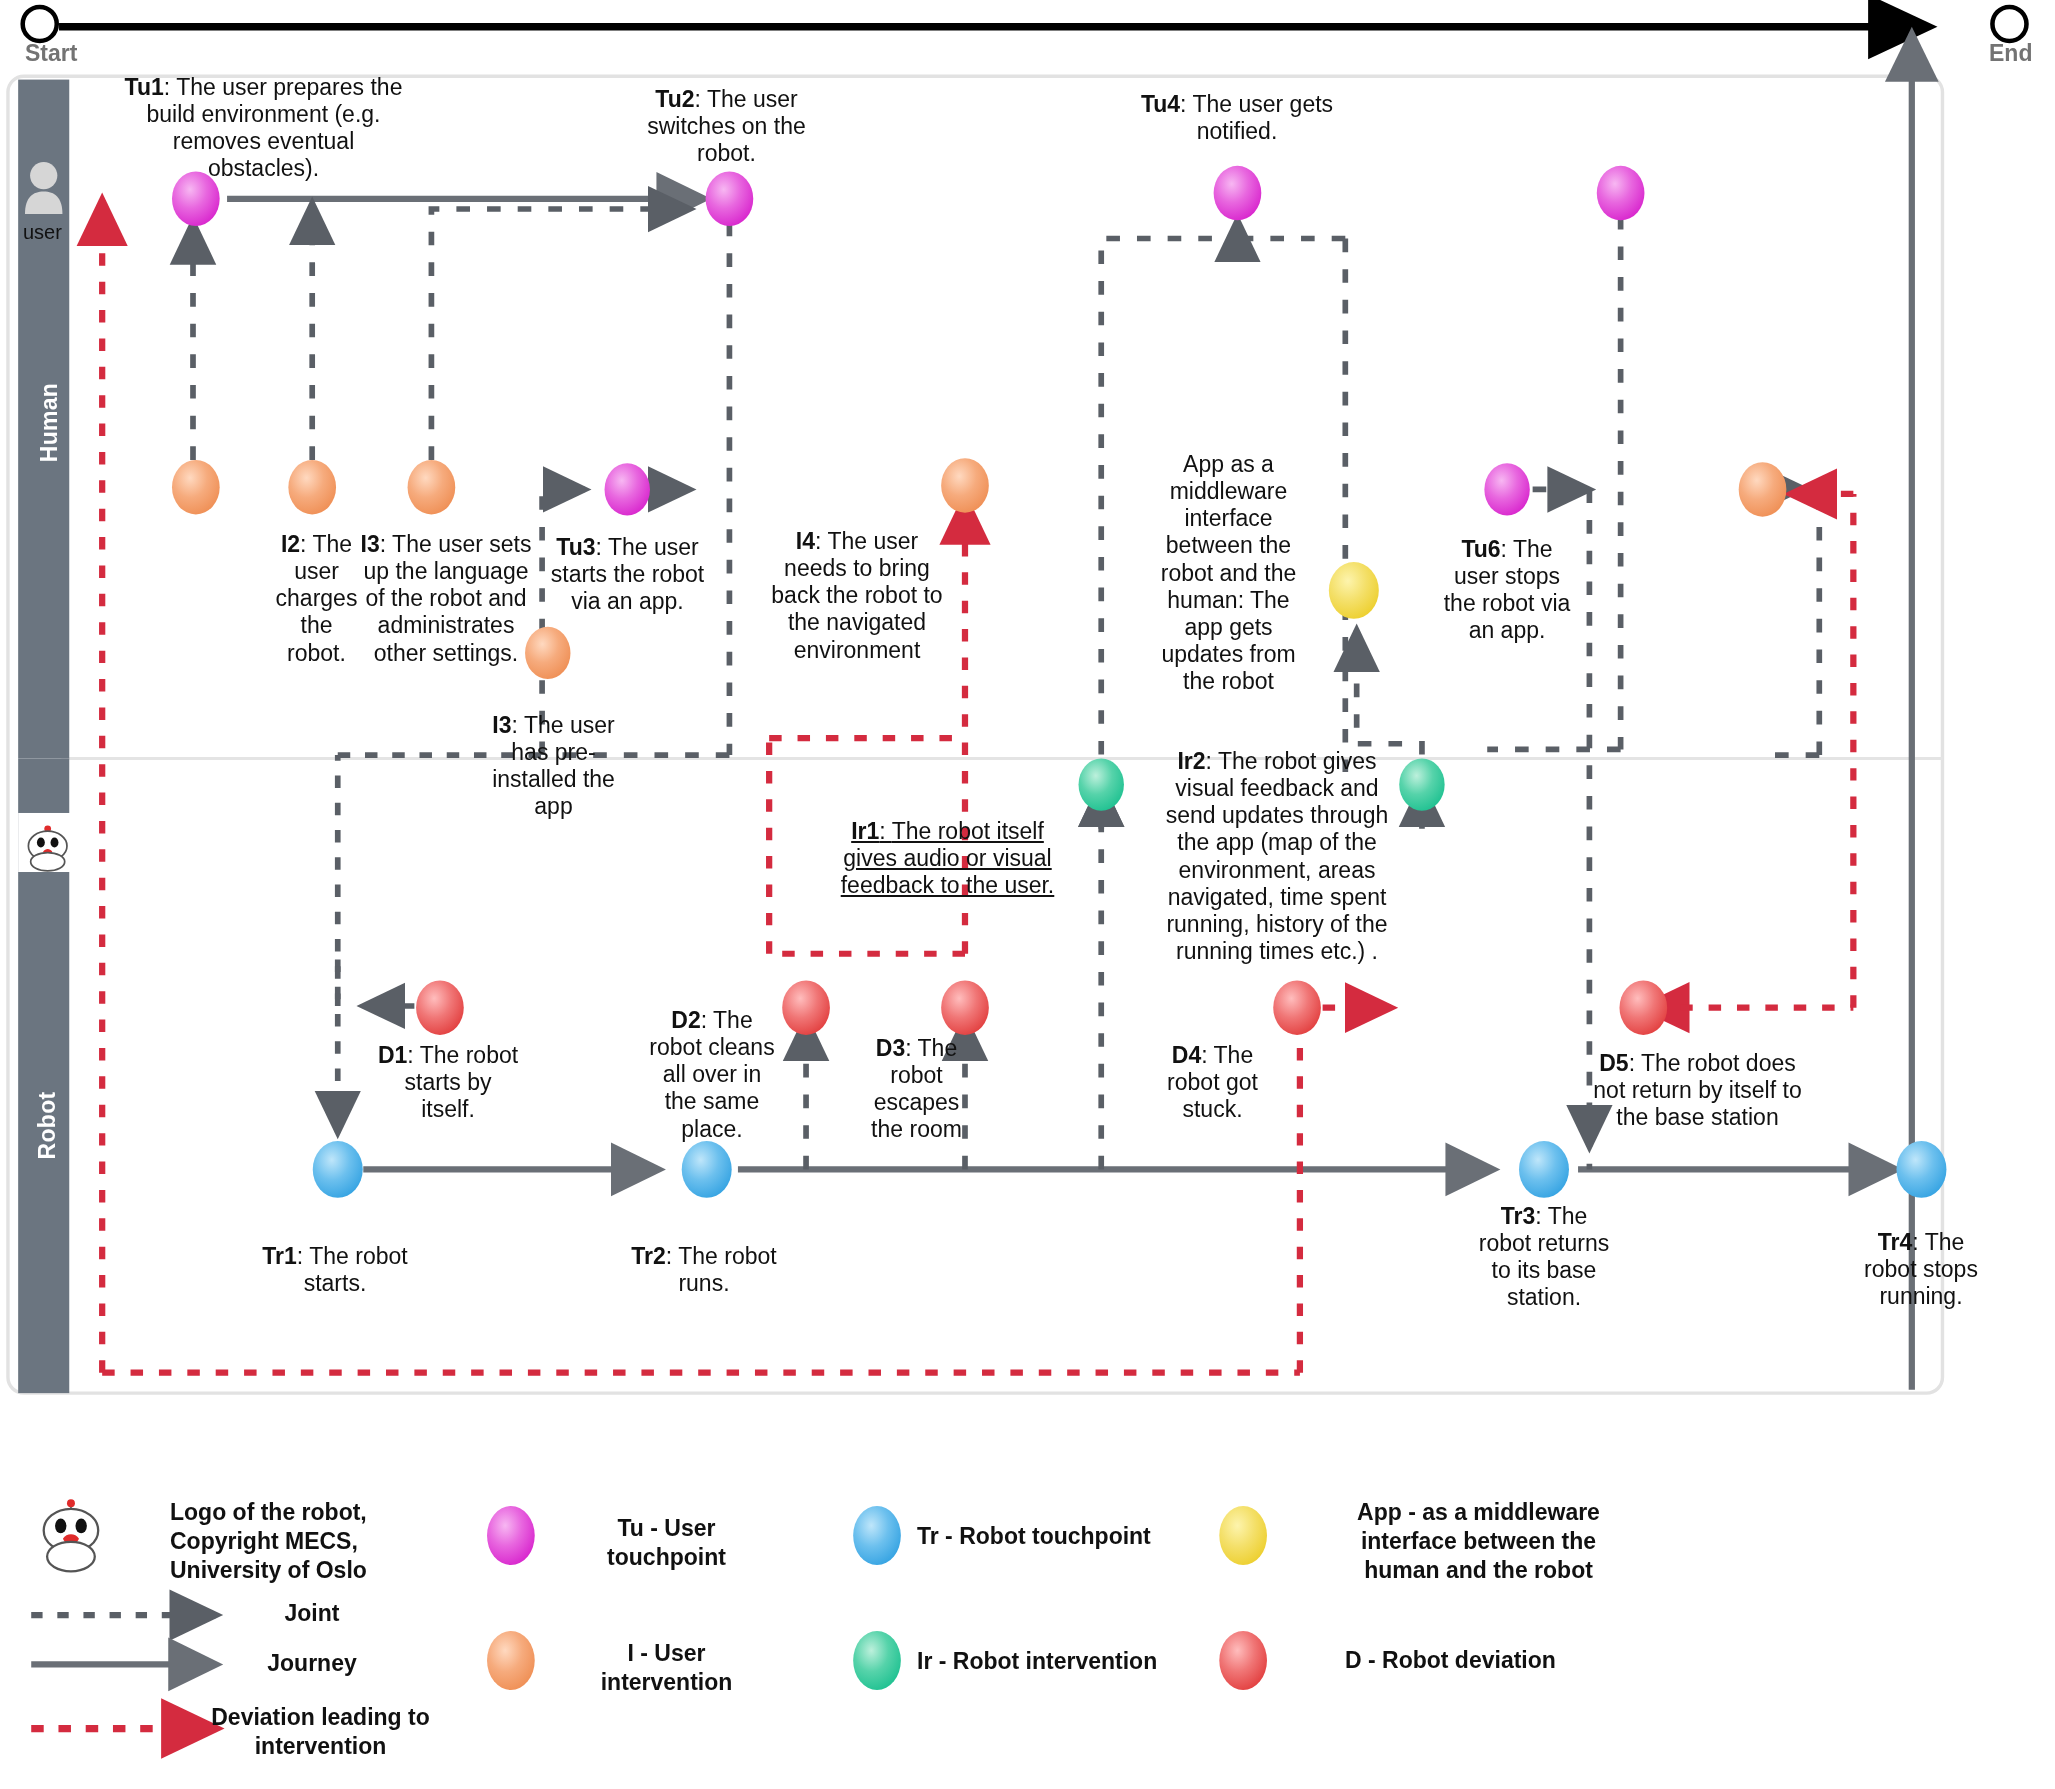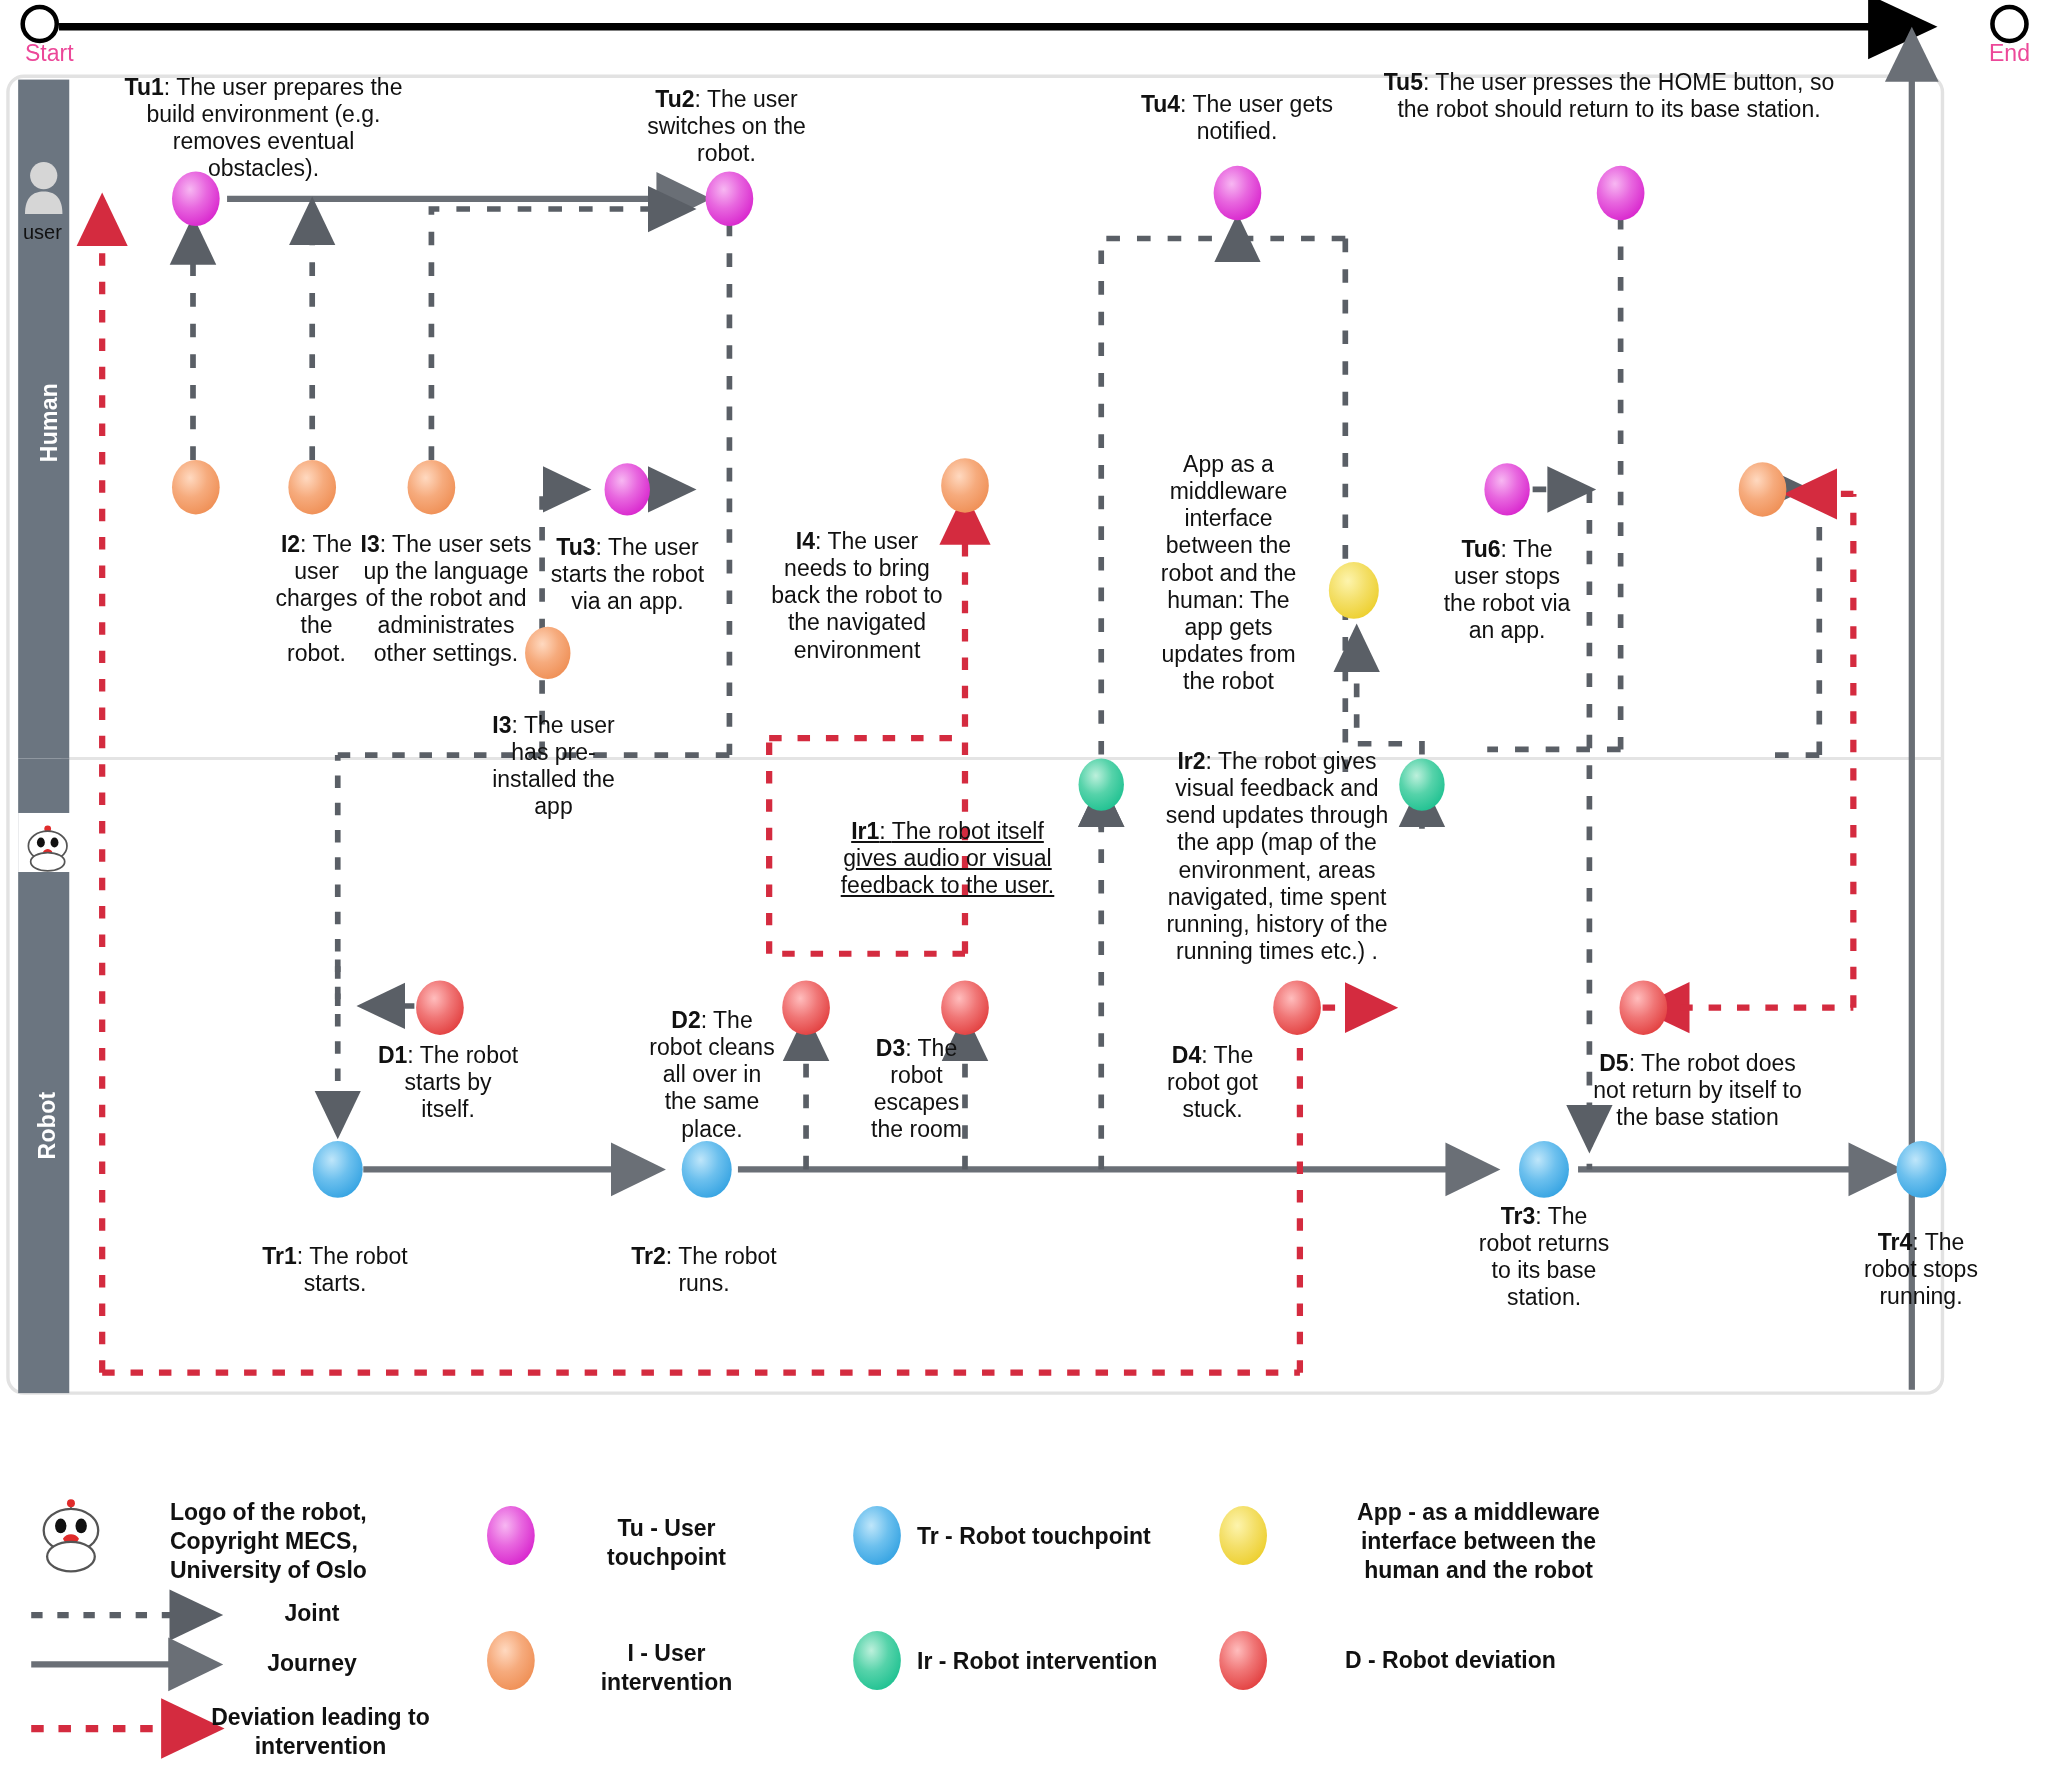--- a/index.html
+++ b/index.html
@@ -4,21 +4,21 @@
 <style>
   html,body{margin:0;padding:0;background:#fff;}
   body{font-family:"Liberation Sans",sans-serif;}
   #root{position:relative;width:2056px;height:1790px;background:#fff;overflow:hidden;}
   #svgmain{position:absolute;left:0;top:0;width:2056px;height:1790px;}
   .lbl{position:absolute;text-align:center;color:#111;font-weight:400;line-height:1.18;}
   .lbl b{font-weight:700;}
   .t40{font-size:23px;}
   .swimlane-txt{position:absolute;color:#fff;font-weight:700;font-size:23px;letter-spacing:0.3px;
      transform-origin:center center;white-space:nowrap;}
-  .endcap{position:absolute;font-weight:400;font-size:23px;color:#ec4899;}
+  .endcap{position:absolute;font-weight:700;font-size:23px;color:#737373;}
   .legend-txt{position:absolute;font-weight:700;font-size:23px;color:#111;line-height:1.25;}
   .userlabel{position:absolute;font-size:20px;color:#111;font-weight:400;}
 </style>
 </head>
 <body>
 
 <div id="root">
 
   <svg id="svgmain" viewBox="0 0 3622 3153">
     <defs>
@@ -254,23 +254,20 @@
   </div>
   <div class="lbl t40" style="left:633px;top:86px;width:187px;">
     <b>Tu2</b>: <span>The user switches on the robot.</span>
   </div>
   <div class="lbl t40" style="left:548px;top:534px;width:159px;">
     <b>Tu3</b>: <span>The user starts the robot via an app.</span>
   </div>
   <div class="lbl t40" style="left:1112px;top:91px;width:250px;">
     <b>Tu4</b>: <span>The user gets notified.</span>
   </div>
-  <div class="lbl t40" style="left:1379px;top:69px;width:460px;">
-    <b>Tu5</b>: <span>The user presses the HOME button, so the robot should return to its base station.</span>
-  </div>
   <div class="lbl t40" style="left:1436px;top:536px;width:142px;">
     <b>Tu6</b>: <span>The user stops the robot via an app.</span>
   </div>
 
   <div class="lbl t40" style="left:271px;top:531px;width:91px;">
     <b>I2</b>: <span>The user charges the robot.</span>
   </div>
   <div class="lbl t40" style="left:358px;top:531px;width:176px;">
     <b>I3</b>: <span>The user sets up the language of the robot and administrates other settings.</span>
   </div>

